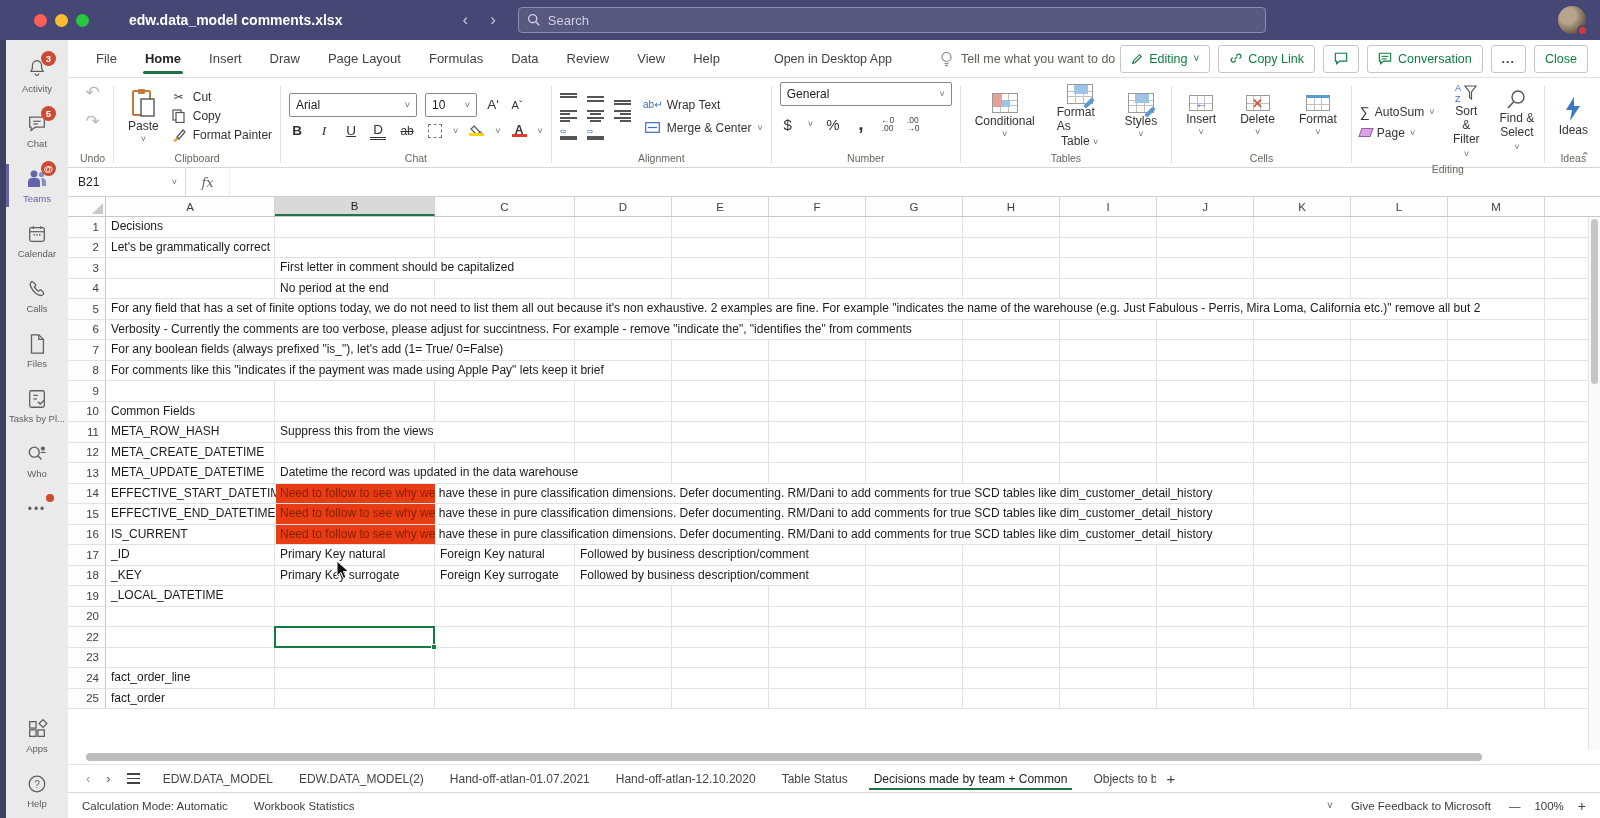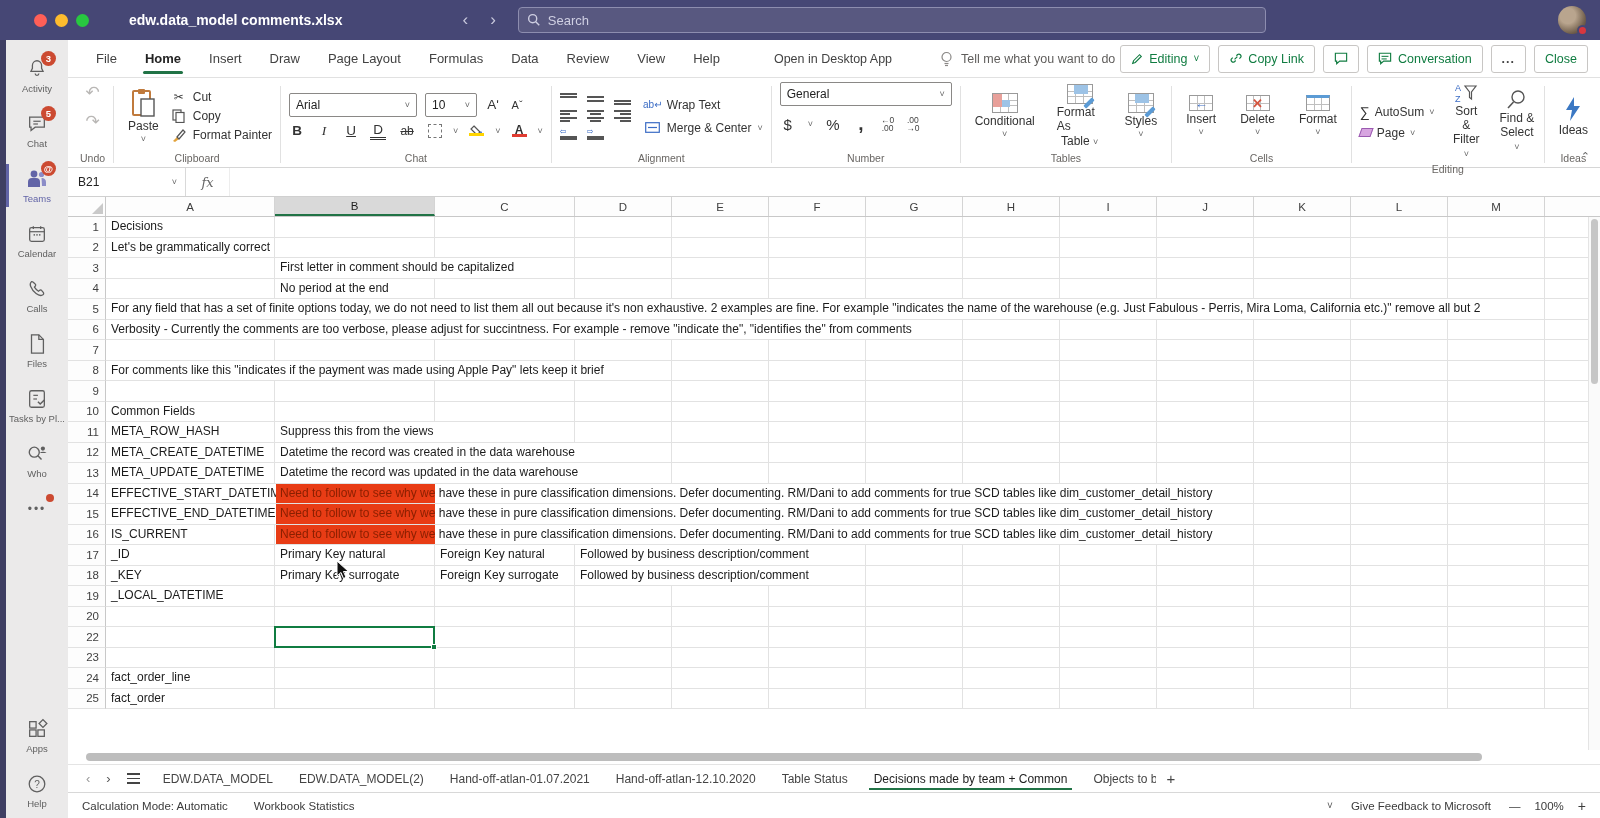--- a/index.html
+++ b/index.html
@@ -853,20 +853,21 @@
                 <div class="bgcell" style="width: 97px;"></div>
                 <div class="bgcell" style="width: 97px;"></div>
                 <div class="bgcell" style="width: 97px;"></div>
                 <div class="bgcell" style="width: 97px;"></div>
                 <div class="bgcell" style="width: 97px;"></div>
                 <div class="bgcell" style="width: 97px;"></div>
                 <div class="bgcell" style="width: 97px;"></div>
                 <div class="bgcell" style="width: 97px;"></div>
                 <div class="bgcell" style="flex: 1 1 0%; border-right: none;"></div>
               </div>
+              <span class="celltext" style="left: 1px;">For any boolean fields (always prefixed "is_"), let's add (1= True/ 0=False)</span>
             </div>
           </div>
           <div class="grow">
             <div class="rowhead">8</div>
             <div class="rowbody">
               <div class="bgcells">
                 <div class="bgcell" style="width: 169px;"></div>
                 <div class="bgcell" style="width: 160px;"></div>
                 <div class="bgcell" style="width: 140px;"></div>
                 <div class="bgcell" style="width: 97px;"></div>
@@ -963,21 +964,20 @@
                 <div class="bgcell" style="width: 97px;"></div>
                 <div class="bgcell" style="width: 97px;"></div>
                 <div class="bgcell" style="width: 97px;"></div>
                 <div class="bgcell" style="width: 97px;"></div>
                 <div class="bgcell" style="width: 97px;"></div>
                 <div class="bgcell" style="width: 97px;"></div>
                 <div class="bgcell" style="width: 97px;"></div>
                 <div class="bgcell" style="flex: 1 1 0%; border-right: none;"></div>
               </div>
               <span class="celltext" style="left: 1px;">META_CREATE_DATETIME</span>
-              <span class="celltext" style="left: 170px;">Datetime the record was created in the data warehouse</span>
             </div>
           </div>
           <div class="grow">
             <div class="rowhead">13</div>
             <div class="rowbody">
               <div class="bgcells">
                 <div class="bgcell" style="width: 169px;"></div>
                 <div class="bgcell" style="width: 160px;"></div>
                 <div class="bgcell" style="width: 140px;"></div>
                 <div class="bgcell" style="width: 97px;"></div>

